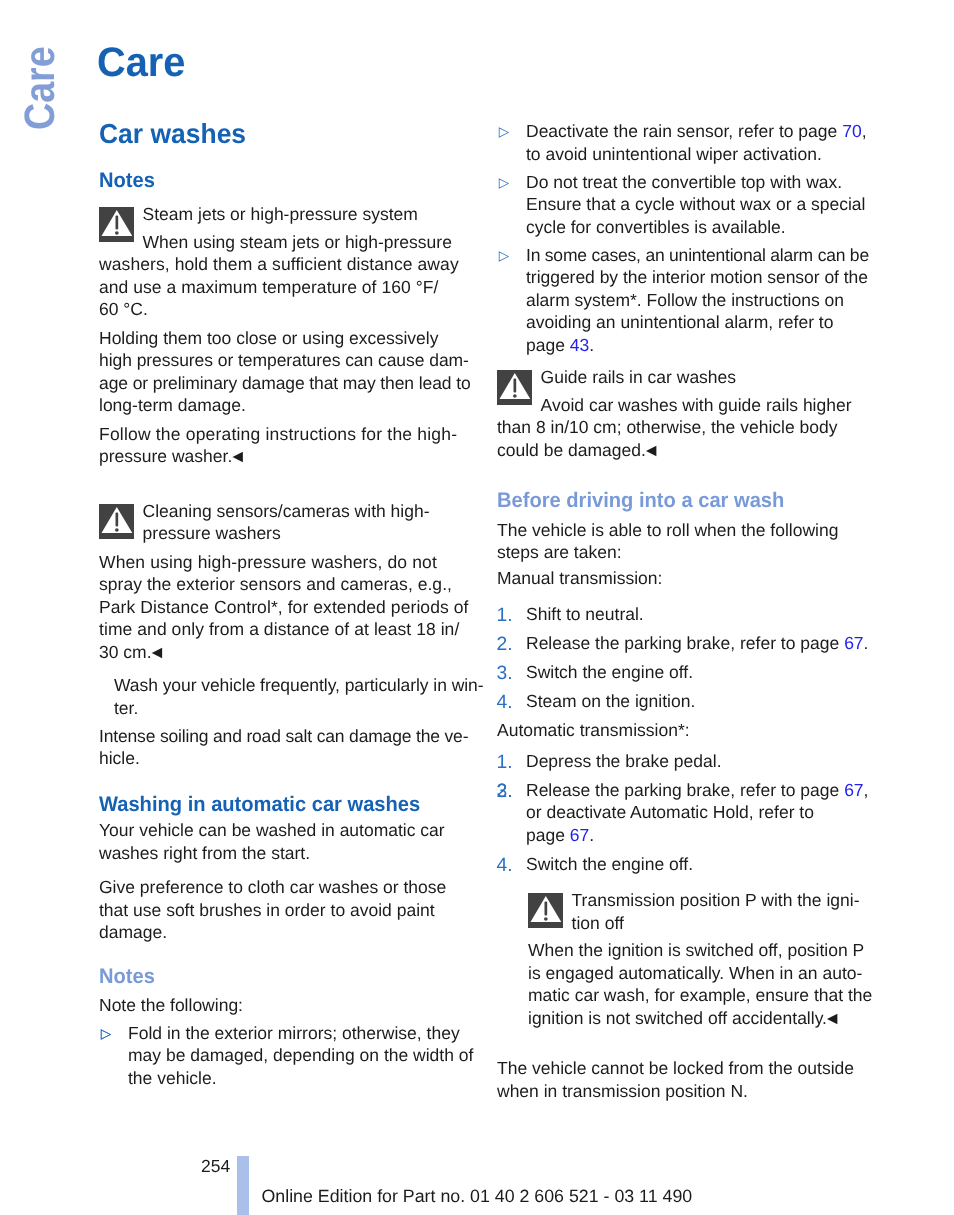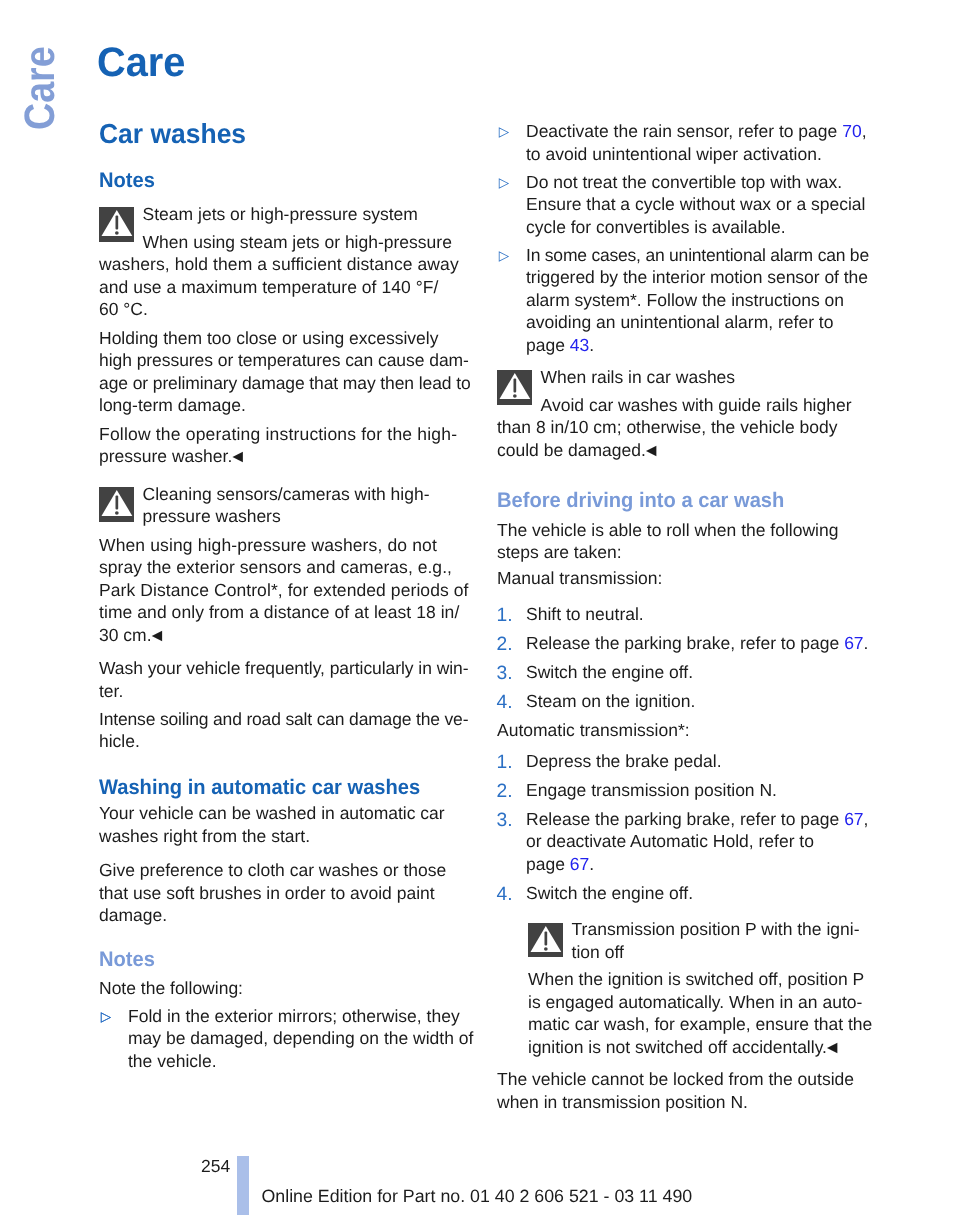--- a/index.html
+++ b/index.html
@@ -43,36 +43,36 @@
   .sub.light{color:var(--light-blue);}
   .sub.spaced{margin-top:24.4px;}
   .sub.spaced-n2{margin-top:22.7px;}
   .sub.spaced2{margin-top:28.9px;}
 
   p{font-size:17.5px;line-height:22.5px;white-space:pre;margin:0 0 5.8px 0;}
   p.ind{text-indent:0;}
 
   
   .warn{overflow:hidden;margin:11.5px 0 0 0;}
-  .warn.after-para{margin-top:15px;}
+  .warn.after-para{margin-top:32px;}
   .warn.after-step{margin-top:13.7px;}
   .warn.warn-gr{margin-top:9.6px;}
   .warn-icon{float:left;width:35.2px;height:34.7px;background:var(--warning-icon-bg);
              margin:4.4px 8.4px 0 0;}
   .warn-icon svg{display:block;}
   .warn p{margin:0 0 5.8px 0;}
   .warn p:last-child{margin-bottom:0;}
   .after-warn{margin-top:6px;}
   .after-warn2{margin-top:6px;}
   .after-warn4{margin-top:5.3px;}
-  .gap-extra{margin-top:11.1px;}
+  .gap-extra{margin-top:11.1px;margin-left:15px;}
   .gap-p6{margin-top:12px;}
   .gap-bl{margin-top:3.5px;}
   .gap-sm{margin-top:-2.1px;}
-  .gap-last{margin-top:10px;}
+  .gap-last{margin-top:28px;}
 
   
   .lst{margin:0;padding:0;list-style:none;}
   .lst li{position:relative;padding-left:29px;font-size:17.5px;
           line-height:22.5px;white-space:pre;margin:0 0 5.5px 0;}
   ol.lst{margin-top:12.8px;}
   ol.lst.tight-top{margin-top:8px;}
   ol.lst li{margin-bottom:6.6px;}
   .mark{position:absolute;left:-0.5px;top:2.4px;color:var(--list-marker-blue);
         font-size:19.3px;line-height:22.5px;white-space:pre;}
@@ -104,21 +104,21 @@
       <span class="warn-icon">
           <svg width="35.2" height="34.7" viewBox="0 0 35.2 34.7">
             <polygon points="17.8,3.0 33.3,28.9 2.5,28.9" fill="#ffffff"></polygon>
             <rect x="16.5" y="8.6" width="2.7" height="14.0" rx="1.0" fill="#424242"></rect>
             <ellipse cx="17.85" cy="25.9" rx="1.85" ry="1.75" fill="#424242"></ellipse>
           </svg>
         </span>
       <p>Steam jets or high-pressure system</p>
       <p class="ind"><span><span class="tl">When using steam jets or high-pressure</span>
 <span class="tl" style="letter-spacing:0.090px;">washers, hold them a sufficient distance away</span>
-<span class="tl" style="letter-spacing:0.040px;">and use a maximum temperature of 140 °F/</span>
+<span class="tl" style="letter-spacing:0.040px;">and use a maximum temperature of 160 °F/</span>
 <span class="tl">60 °C.</span></span></p>
     </div>
     <p class="after-warn"><span><span class="tl">Holding them too close or using excessively</span>
 <span class="tl" style="letter-spacing:-0.060px;">high pressures or temperatures can cause dam-</span>
 <span class="tl" style="letter-spacing:-0.105px;">age or preliminary damage that may then lead to</span>
 <span class="tl">long-term damage.</span></span></p>
     <p><span><span class="tl" style="letter-spacing:0.190px;">Follow the operating instructions for the high-</span>
 <span class="tl">pressure washer.</span></span><span class="endmark">◄</span></p>
     <div class="warn after-para">
       <span class="warn-icon">
@@ -169,39 +169,39 @@
 <span class="tl"><span>page </span><span class="pref">43</span><span>.</span></span></span></li>
     </ul>
     <div class="warn warn-gr">
       <span class="warn-icon">
           <svg width="35.2" height="34.7" viewBox="0 0 35.2 34.7">
             <polygon points="17.8,3.0 33.3,28.9 2.5,28.9" fill="#ffffff"></polygon>
             <rect x="16.5" y="8.6" width="2.7" height="14.0" rx="1.0" fill="#424242"></rect>
             <ellipse cx="17.85" cy="25.9" rx="1.85" ry="1.75" fill="#424242"></ellipse>
           </svg>
         </span>
-      <p>When rails in car washes</p>
+      <p>Guide rails in car washes</p>
       <p class="ind"><span>Avoid car washes with guide rails higher
 than 8 in/10 cm; otherwise, the vehicle body
 could be damaged.</span><span class="endmark">◄</span></p>
     </div>
     <h3 class="sub light spaced2 mb-sub2">Before driving into a car wash</h3>
     <p>The vehicle is able to roll when the following
 steps are taken:</p>
     <p class="gap-sm">Manual transmission:</p>
     <ol class="lst">
       <li><span class="mark">1.</span><span><span class="tl"><span>Shift to neutral.</span></span></span></li>
       <li><span class="mark">2.</span><span><span class="tl"><span>Release the parking brake, refer to page </span><span class="pref">67</span><span>.</span></span></span></li>
       <li><span class="mark">3.</span><span><span class="tl"><span>Switch the engine off.</span></span></span></li>
       <li><span class="mark">4.</span><span><span class="tl"><span>Steam on the ignition.</span></span></span></li>
     </ol>
     <p>Automatic transmission*:</p>
     <ol class="lst tight-top">
       <li><span class="mark">1.</span><span><span class="tl"><span>Depress the brake pedal.</span></span></span></li>
-      <li><span class="mark">2.</span><span><span class="tl"><span>Engage transmission position N.</span></span></span></li>
+      <li><span class="mark">2.</span></li>
       <li><span class="mark">3.</span><span><span class="tl"><span>Release the parking brake, refer to page </span><span class="pref">67</span><span>,</span></span>
 <span class="tl"><span>or deactivate Automatic Hold, refer to</span></span>
 <span class="tl"><span>page </span><span class="pref">67</span><span>.</span></span></span></li>
       <li><span class="mark">4.</span><span><span class="tl"><span>Switch the engine off.</span></span></span></li>
     </ol>
     <div class="warn blk-ind after-step">
       <span class="warn-icon">
           <svg width="35.2" height="34.7" viewBox="0 0 35.2 34.7">
             <polygon points="17.8,3.0 33.3,28.9 2.5,28.9" fill="#ffffff"></polygon>
             <rect x="16.5" y="8.6" width="2.7" height="14.0" rx="1.0" fill="#424242"></rect>

